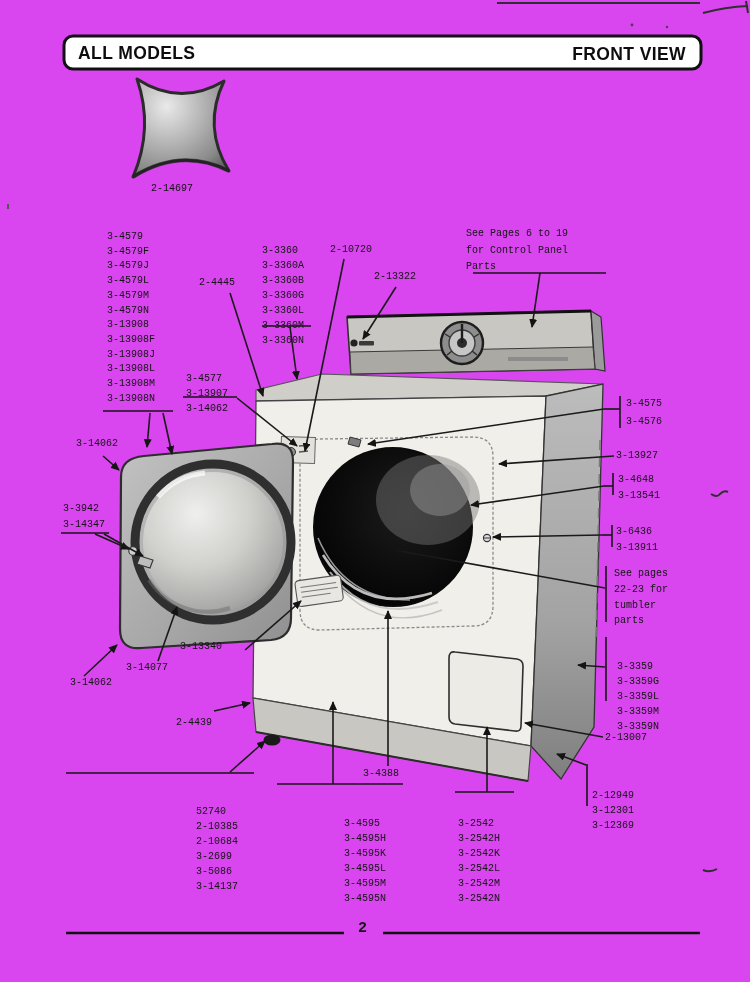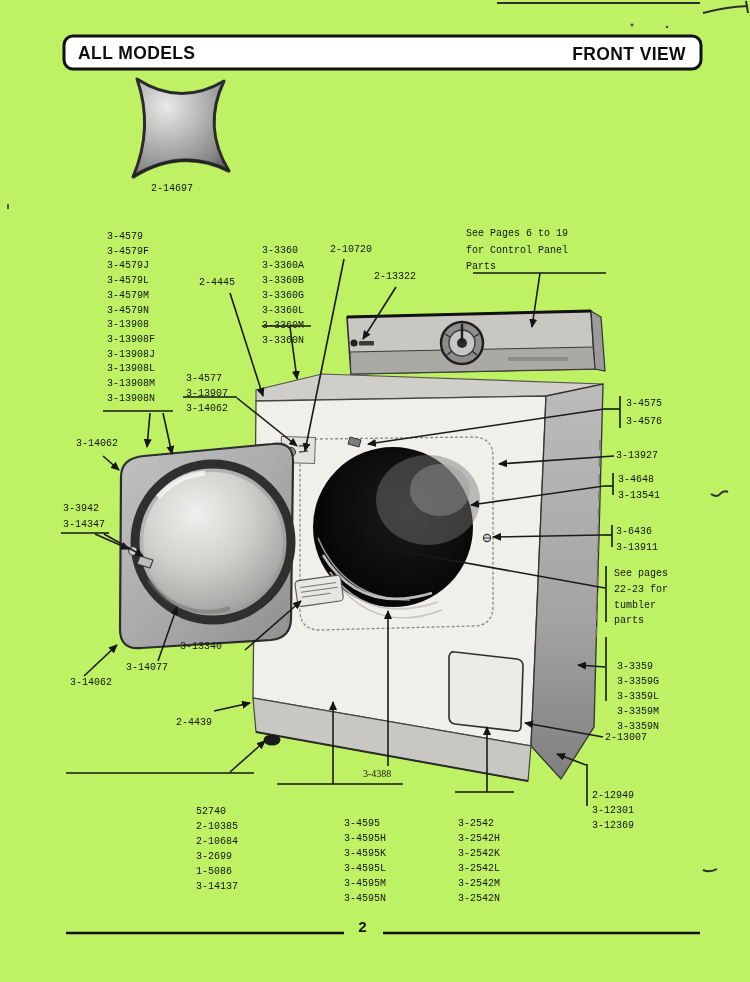--- a/index.html
+++ b/index.html
@@ -1,16 +1,16 @@
 <!DOCTYPE html>
 <html><head>
 <meta charset="utf-8">
 <style>
   html,body{margin:0;padding:0;background:#e8e8e8;}
-  .page{position:relative;width:750px;height:982px;background:#bef264;overflow:hidden;
+  .page{position:relative;width:750px;height:982px;background:#d946ef;overflow:hidden;
         font-family:"Liberation Mono","DejaVu Sans Mono",monospace;color:#141414;}
   svg.art{position:absolute;left:0;top:0;z-index:1;}
   .txt{position:absolute;z-index:2;white-space:pre;}
   .pn{font-size:10px;line-height:14.7px;letter-spacing:0;}
   .lh15{line-height:15px;margin-top:24px;}
   .lh155{line-height:15.5px;}
   .lh158{line-height:15.8px;}
   .lh165{line-height:16.5px;}
   .lh18{line-height:18px;}
   .hdr{position:absolute;z-index:3;font-family:"Liberation Sans","DejaVu Sans",sans-serif;
@@ -233,19 +233,19 @@
 
   <div class="txt pn lh18" style="left:626px;top:395px;"><div>3-4575</div><div>3-4576</div></div>
   <div class="txt pn" style="left:616px;top:449px;">3-13927</div>
   <div class="txt pn lh155" style="left:618px;top:472px;"><div>3-4648</div><div>3-13541</div></div>
   <div class="txt pn lh155" style="left:616px;top:524px;"><div>3-6436</div><div>3-13911</div></div>
   <div class="txt pn lh158" style="left:614px;top:566px;"><div>See pages</div><div>22-23 for</div><div>tumbler</div><div>parts</div></div>
   <div class="txt pn lh15" style="left:617px;top:635px;"><div>3-3359</div><div>3-3359G</div><div>3-3359L</div><div>3-3359M</div><div>3-3359N</div></div>
   <div class="txt pn" style="left:605px;top:731px;">2-13007</div>
   <div class="txt pn lh15" style="left:592px;top:764px;"><div>2-12949</div><div>3-12301</div><div>3-12369</div></div>
 
-  <div class="txt pn lh15" style="left:196px;top:780px;"><div>52740</div><div>2-10385</div><div>2-10684</div><div>3-2699</div><div>1-5086</div><div>3-14137</div></div>
+  <div class="txt pn lh15" style="left:196px;top:780px;"><div>52740</div><div>2-10385</div><div>2-10684</div><div>3-2699</div><div>3-5086</div><div>3-14137</div></div>
   <div class="txt pn lh15" style="left:344px;top:792px;"><div>3-4595</div><div>3-4595H</div><div>3-4595K</div><div>3-4595L</div><div>3-4595M</div><div>3-4595N</div></div>
-  <div class="txt pn" style="left:363px;top:767px;font-family:Liberation Serif, serif;">3-4388</div>
+  <div class="txt pn" style="left:363px;top:767px;">3-4388</div>
   <div class="txt pn lh15" style="left:458px;top:792px;"><div>3-2542</div><div>3-2542H</div><div>3-2542K</div><div>3-2542L</div><div>3-2542M</div><div>3-2542N</div></div>
 
   <div class="txt pn pageno" style="left:358px;top:922px;">2</div>
 </div>
 
 </body></html>

